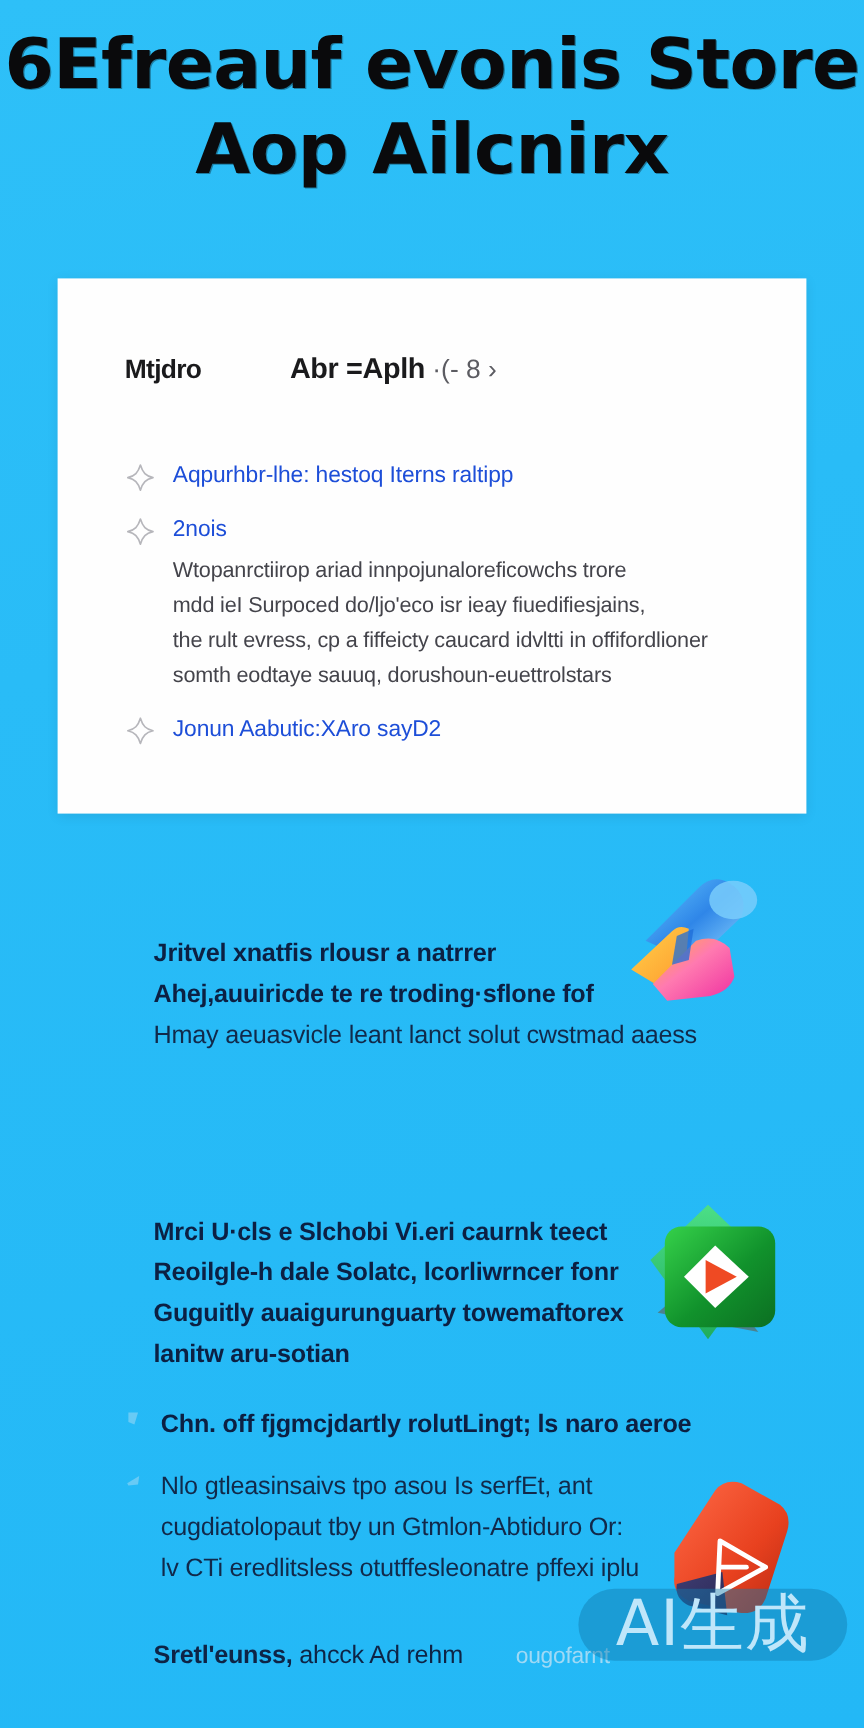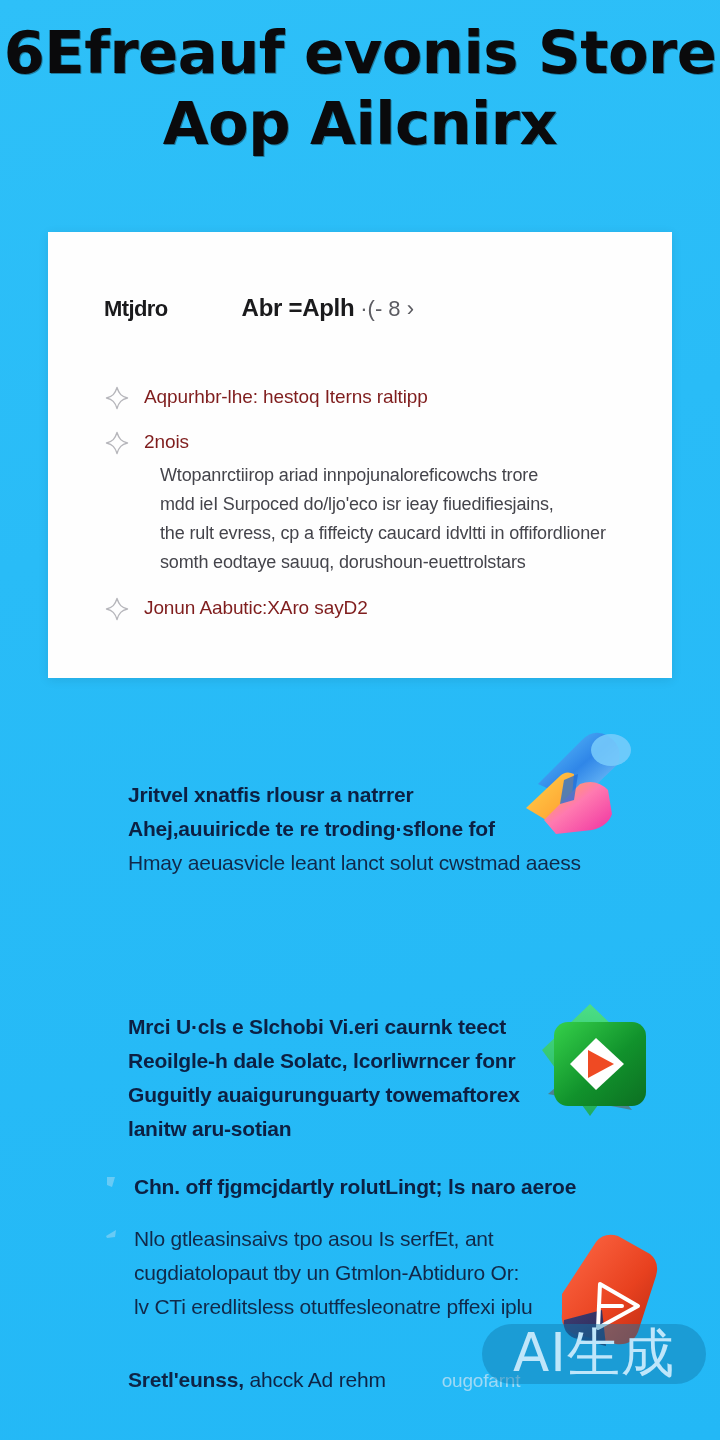--- a/index.html
+++ b/index.html
@@ -104,34 +104,34 @@
     width: 26px;
     height: 26px;
     margin-top: 1px;
     opacity: 0.62;
   }
   .spark-icon svg { display: block; }
 
   .row-body { flex: 1 1 auto; min-width: 0; }
   .row-title {
     font-size: 19px;
-    color: #7f1d1d;
+    color: #1d4ed8;
     line-height: 1.35;
     letter-spacing: -0.1px;
     filter: blur(0.3px);
   }
   .row-para {
     margin-top: 6px;
     font-size: 18px;
     color: #44444b;
     line-height: 1.62;
     letter-spacing: -0.15px;
     filter: blur(0.35px);
   }
-  .row-para .pline { display: block; margin-left: 16px; }
+  .row-para .pline { display: block; }
 
   
   .blue-section {
     position: absolute;
     left: 0;
     right: 0;
     color: #0d2340;
   }
   .bs-text {
     position: absolute;
@@ -173,21 +173,21 @@
   .bullet-body { flex: 1 1 auto; min-width: 0; }
 
   
   #section-footer {
     position: absolute;
     left: 128px;
     top: 1368px;
     right: 30px;
     display: flex;
     align-items: baseline;
-    gap: 56px;
+    gap: 44px;
   }
   #section-footer .f-main {
     font-size: 21px;
     color: #0e2446;
     letter-spacing: -0.2px;
     filter: blur(0.35px);
   }
   #section-footer .f-main .b { font-weight: 700; }
   #section-footer .f-alt {
     font-size: 19px;

